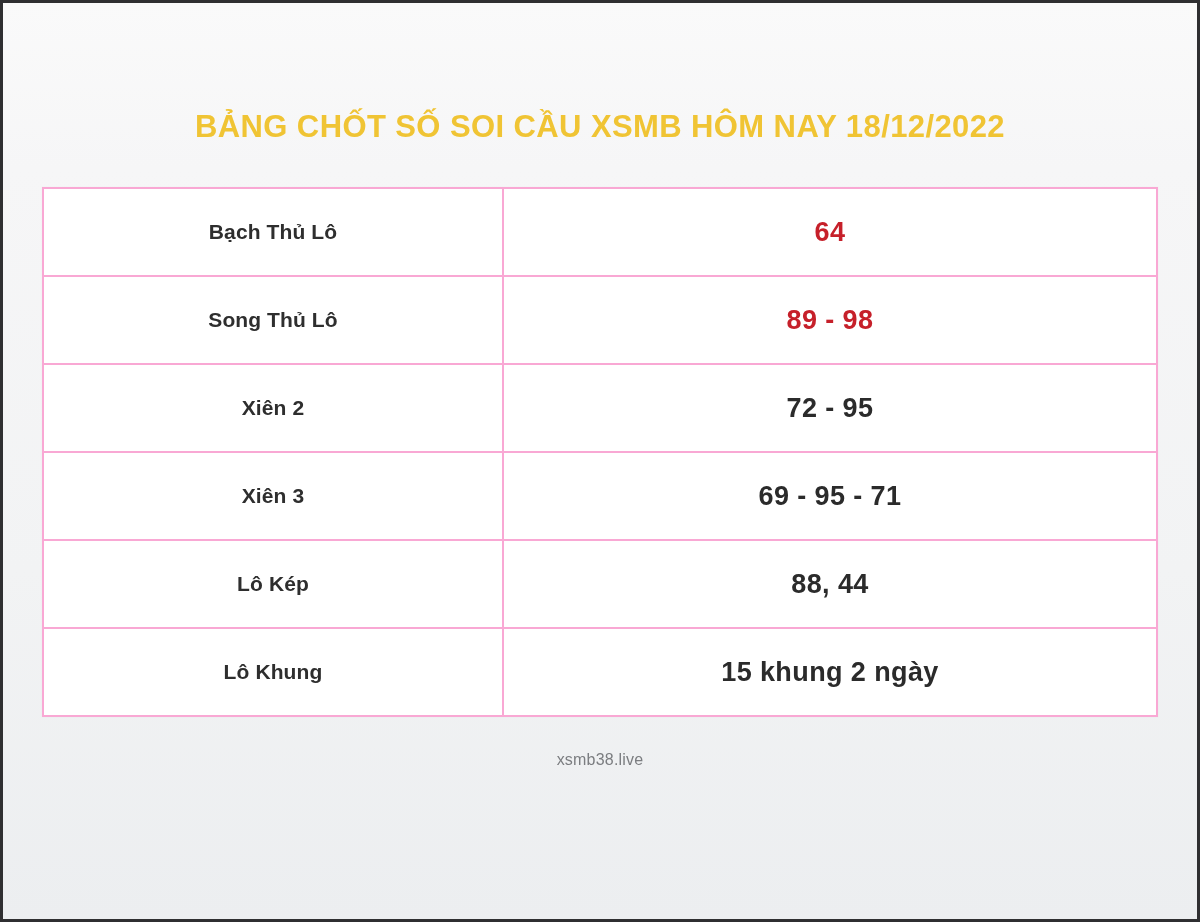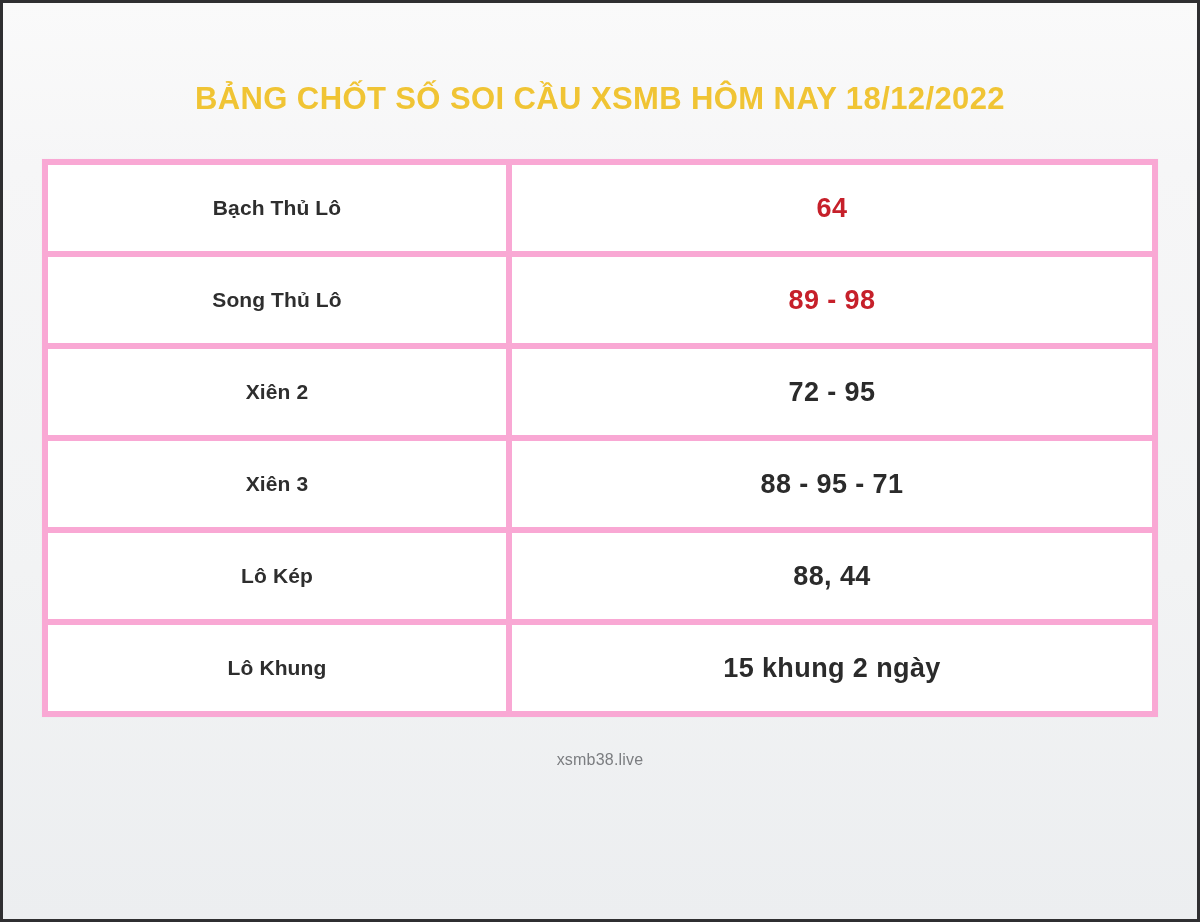--- a/index.html
+++ b/index.html
@@ -20,41 +20,41 @@
     width: 1200px;
     height: 922px;
     border: 3px solid #2f2f31;
     background: linear-gradient(180deg, #fafafa 0%, #f6f6f7 18%, #f2f3f4 62%, #eceef0 100%);
     display: flex;
     flex-direction: column;
     align-items: center;
   }
 
   #page-title {
-    margin-top: 80px;
+    margin-top: 108px;
     font-size: 31px;
     font-weight: bold;
     letter-spacing: 0.4px;
     color: #f0c434;
     text-align: center;
     line-height: 1;
     white-space: nowrap;
   }
 
   #chot-table {
     margin-top: 45px;
     width: 1116px;
     border-collapse: collapse;
     table-layout: fixed;
     background: #ffffff;
     box-shadow: 0 0 0 0.5px rgba(0,0,0,0.02);
   }
 
   #chot-table td {
-    border: 6px solid #f9a8d4;
+    border: 2px solid #f9a8d4;
     height: 86px;
     padding: 0 6px;
     text-align: center;
     vertical-align: middle;
     background: #ffffff;
   }
 
   .cell-label {
     width: 446px;
     font-size: 21px;
@@ -99,21 +99,21 @@
         <tr>
           <td class="cell-label">Song Thủ Lô</td>
           <td class="cell-value is-red">89 - 98</td>
         </tr>
         <tr>
           <td class="cell-label">Xiên 2</td>
           <td class="cell-value">72 - 95</td>
         </tr>
         <tr>
           <td class="cell-label">Xiên 3</td>
-          <td class="cell-value">88 - 95 - 71</td>
+          <td class="cell-value">69 - 95 - 71</td>
         </tr>
         <tr>
           <td class="cell-label">Lô Kép</td>
           <td class="cell-value">88, 44</td>
         </tr>
         <tr>
           <td class="cell-label">Lô Khung</td>
           <td class="cell-value">15 khung 2 ngày</td>
         </tr>
       </tbody>

